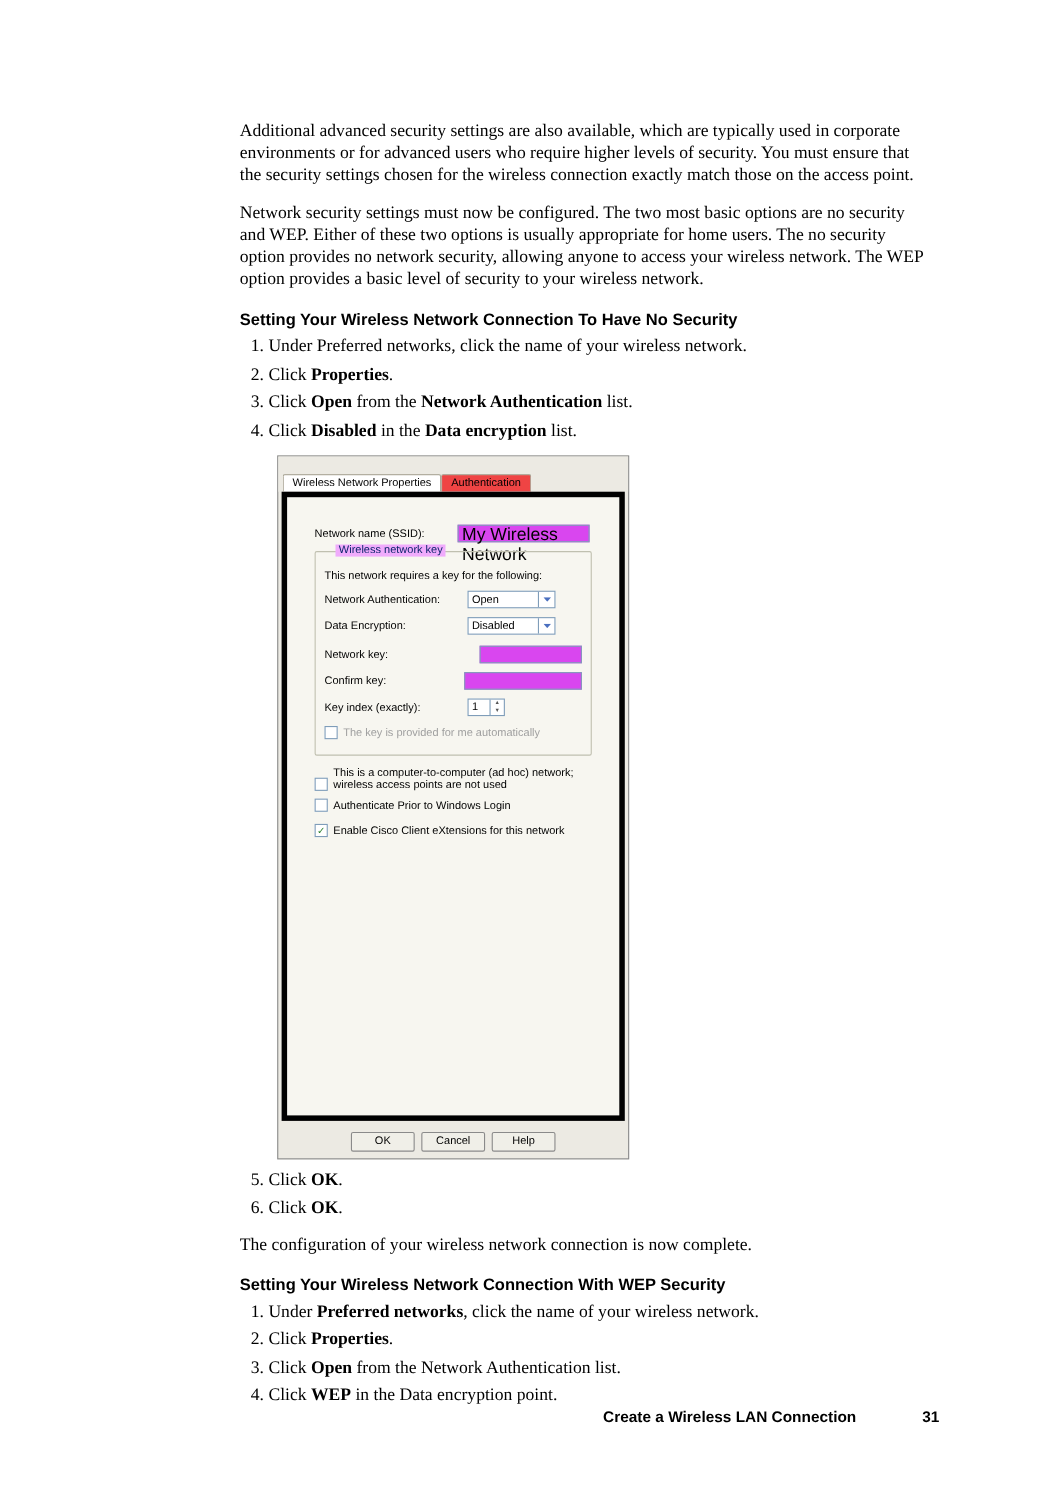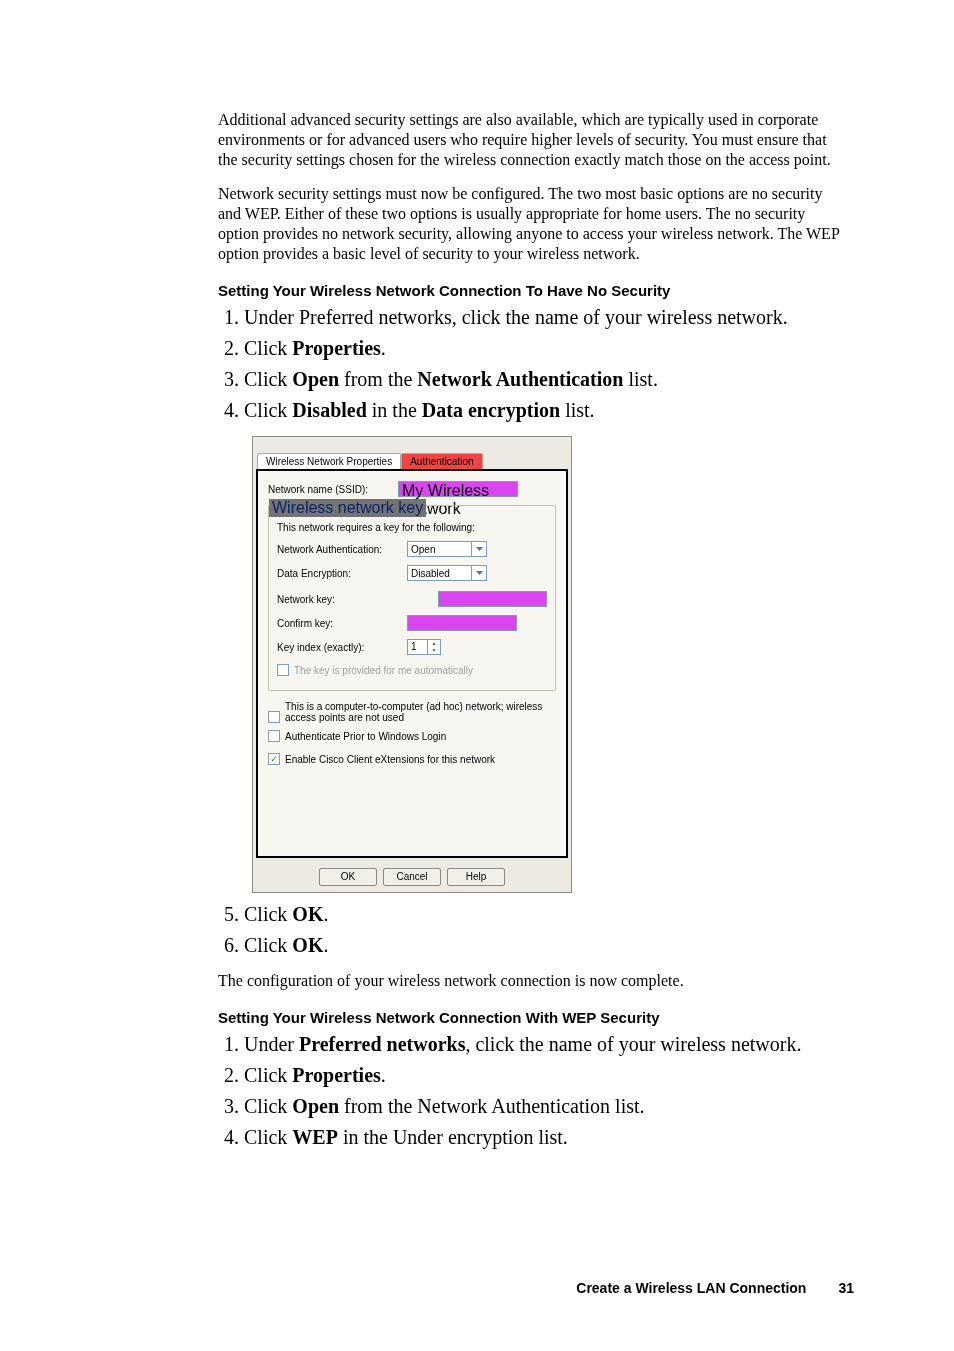--- a/index.html
+++ b/index.html
@@ -26,21 +26,21 @@
   }
   .heading {
     font-family: Arial, Helvetica, sans-serif;
     font-weight: bold;
     font-size: 15px;
     margin: 18px 0 3px 0;
   }
   ol.steps {
     margin: 0 0 10px 0;
     padding-left: 26px;
-    font-size: 20px;
+    font-size: 16px;
   }
   ol.steps > li {
     padding: 2px 0;
     line-height: 1.35;
   }
 
   
   .dialog {
     position: relative;
     width: 320px;
@@ -66,24 +66,24 @@
     font-size: 10px;
     margin-right: 0px;
     border-radius: 2px 2px 0 0;
   }
   .tab.inactive {
     background: #ef4444;
     color: #000;
   }
   .tab-body {
     background: #f7f6f0;
-    border: 2px solid #000000;
+    border: 5px solid #000000;
     margin: 0 3px 6px 3px;
-    padding: 10px;
-    height: 389px;
+    padding: 25px;
+    height: 572px;
     box-sizing: border-box;
     position: relative;
   }
   .row {
     display: flex;
     align-items: center;
     margin-bottom: 8px;
   }
   .lbl {
     width: 130px;
@@ -101,24 +101,24 @@
   .groupbox {
     border: 1px solid #c0c0b0;
     border-radius: 2px;
     padding: 16px 8px 8px 8px;
     margin-top: 6px;
     position: relative;
   }
   .groupbox > .legend {
     position: absolute;
     top: -7px;
-    left: 0;
-    background: #737373;
+    left: 18px;
+    background: #f0abfc;
     padding: 0 3px;
-    font-size: 16px;
+    font-size: 10px;
     color: #0a246a;
   }
   .combo {
     display: inline-flex;
     align-items: center;
     border: 1px solid #7f9db9;
     background: #fff;
     height: 16px;
     width: 80px;
     padding-left: 3px;
@@ -208,21 +208,21 @@
     box-sizing: border-box;
   }
   .footer {
     position: absolute;
     bottom: 55px;
     right: 100px;
     font-family: Arial, Helvetica, sans-serif;
     font-weight: bold;
     font-size: 14px;
     display: flex;
-    gap: 32px;
+    gap: 60px;
   }
 </style>
 </head>
 <body>
 
 <div class="page">
 
   <p class="para">Additional advanced security settings are also available, which are typically used in corporate environments or for advanced users who require higher levels of security. You must ensure that the security settings chosen for the wireless connection exactly match those on the access point.</p>
   <p class="para">Network security settings must now be configured. The two most basic options are no security and WEP. Either of these two options is usually appropriate for home users. The no security option provides no network security, allowing anyone to access your wireless network. The WEP option provides a basic level of security to your wireless network.</p>
 
@@ -329,21 +329,21 @@
     <li><span>Click </span><b>OK</b><span>.</span></li>
   </ol>
 
   <p class="para">The configuration of your wireless network connection is now complete.</p>
 
   <div class="heading">Setting Your Wireless Network Connection With WEP Security</div>
   <ol class="steps">
     <li><span>Under </span><b>Preferred networks</b><span>, click the name of your wireless network.</span></li>
     <li><span>Click </span><b>Properties</b><span>.</span></li>
     <li><span>Click </span><b>Open</b><span> from the Network Authentication list.</span></li>
-    <li><span>Click </span><b>WEP</b><span> in the Under encryption list.</span></li>
+    <li><span>Click </span><b>WEP</b><span> in the Data encryption point.</span></li>
   </ol>
 
 </div>
 
 <div class="footer">
   <span>Create a Wireless LAN Connection</span>
   <span>31</span>
 </div>
 
 </body></html>

